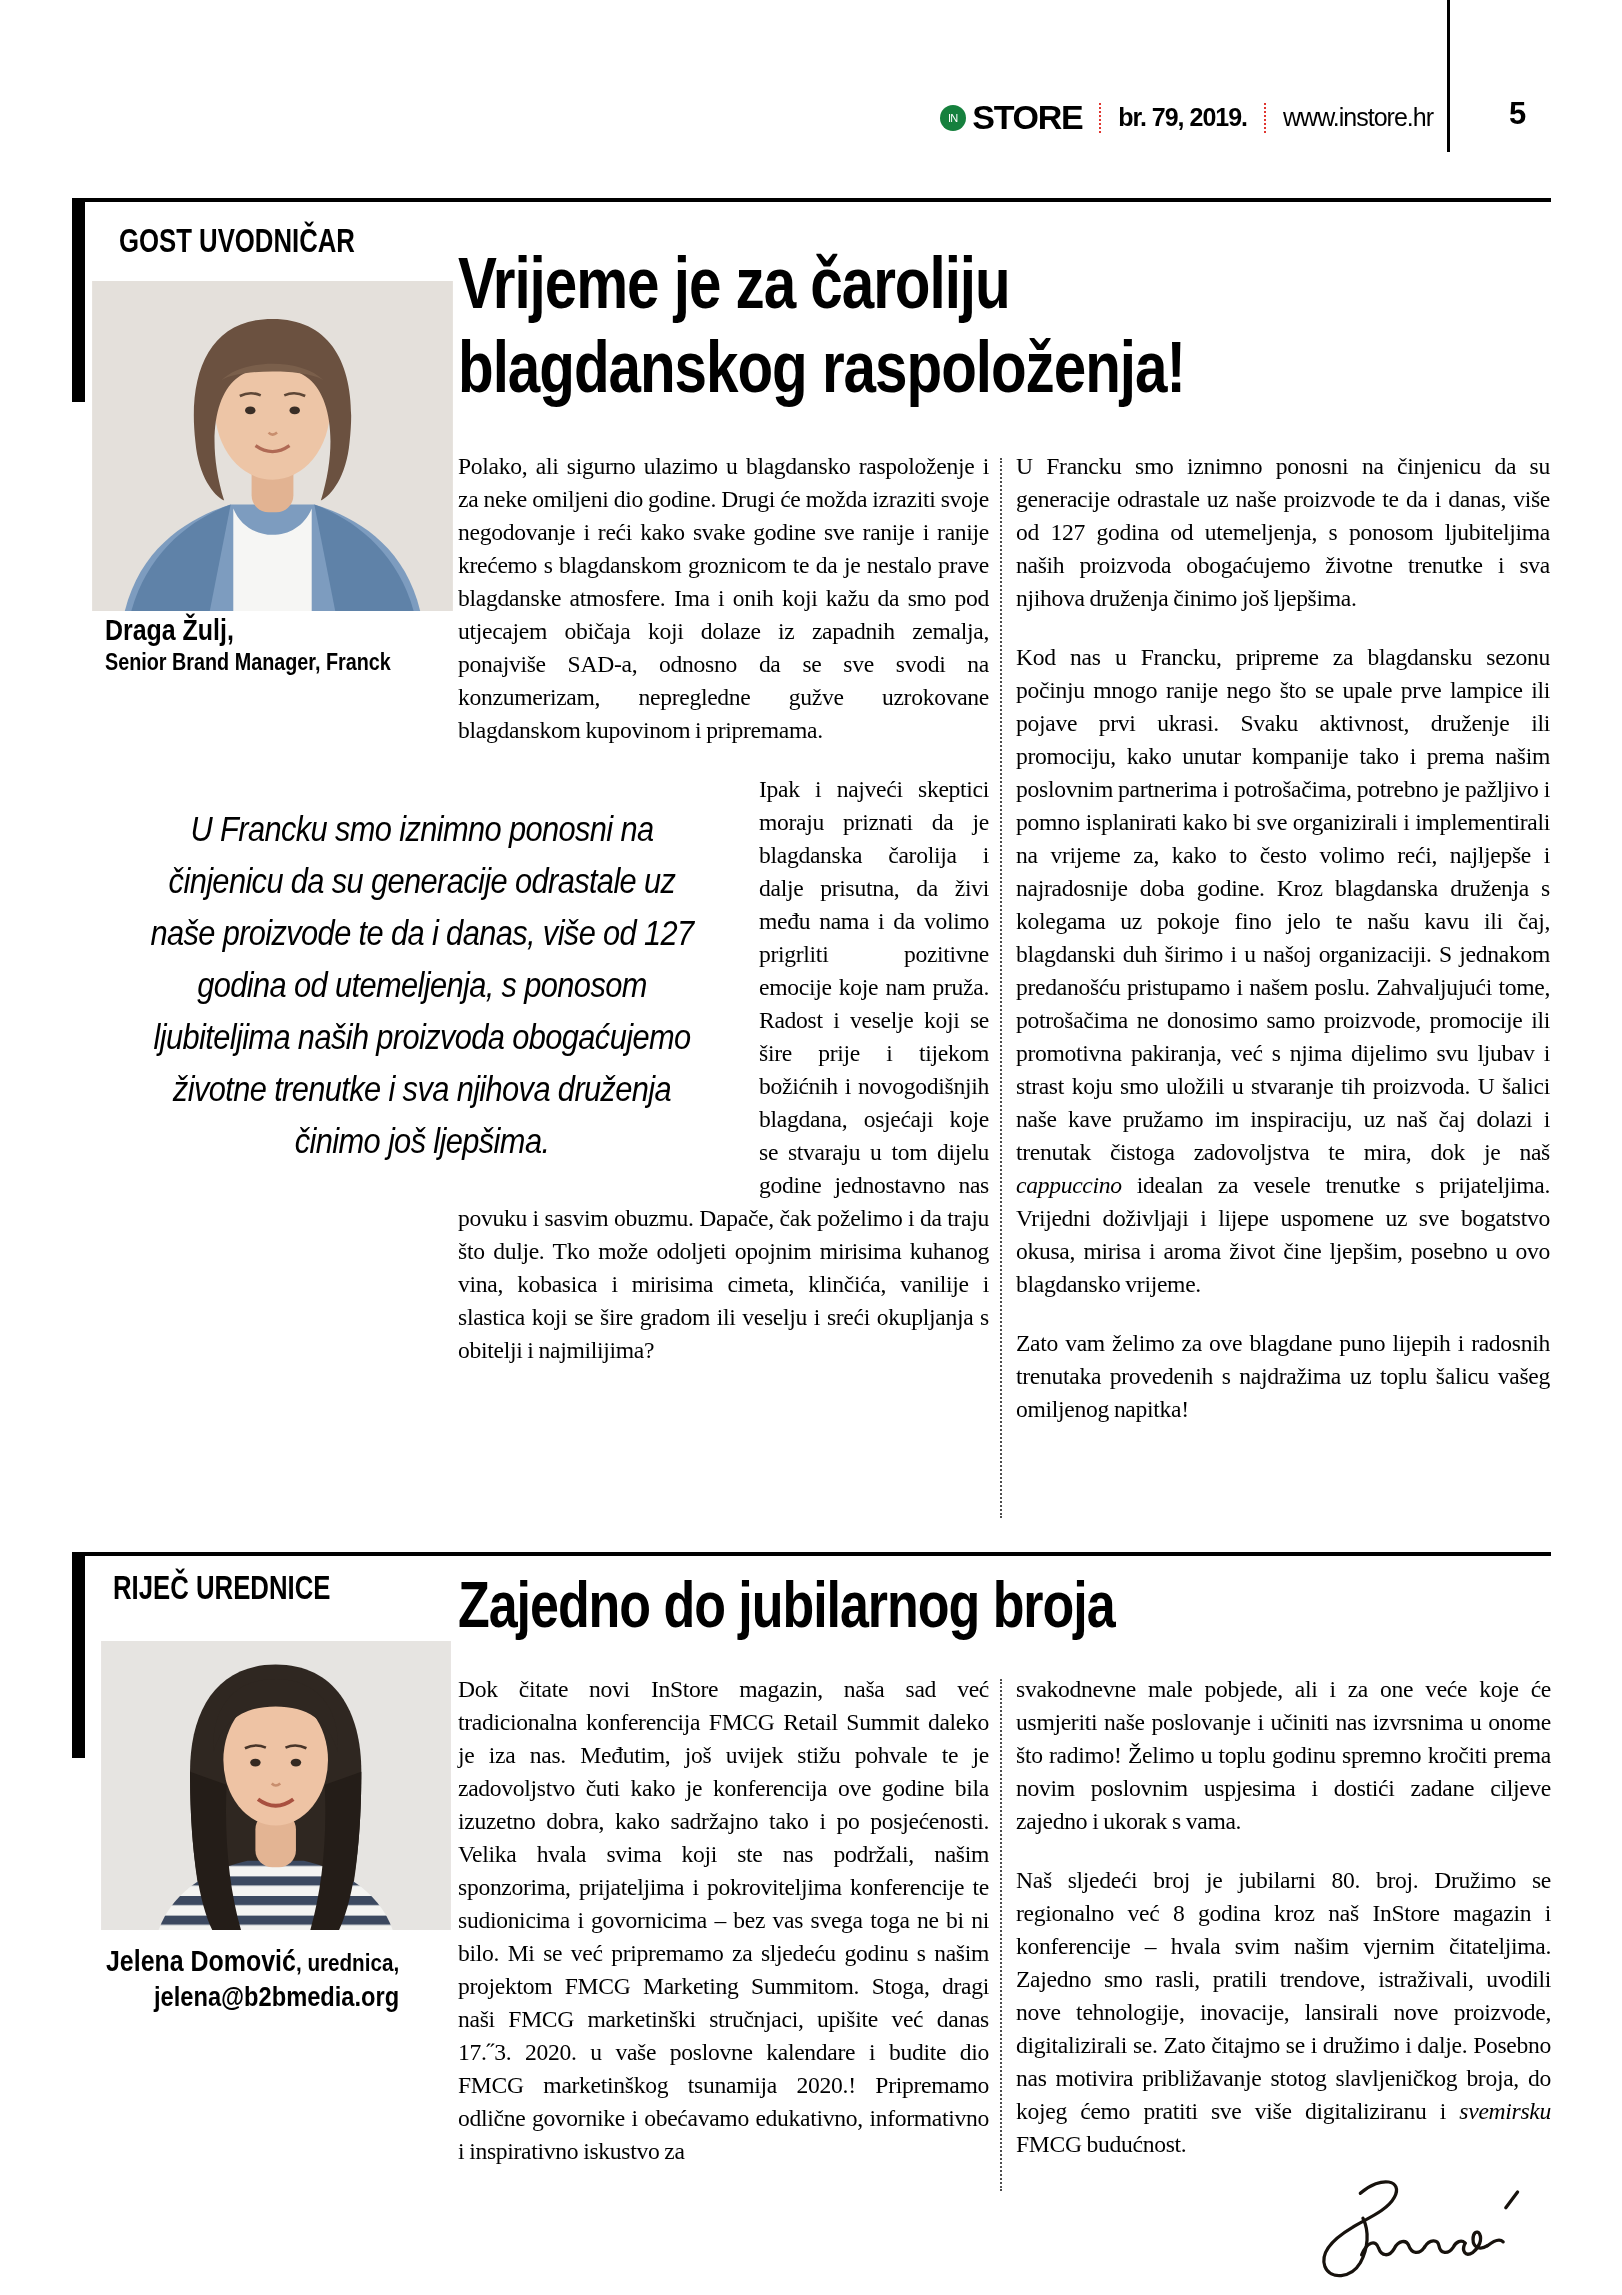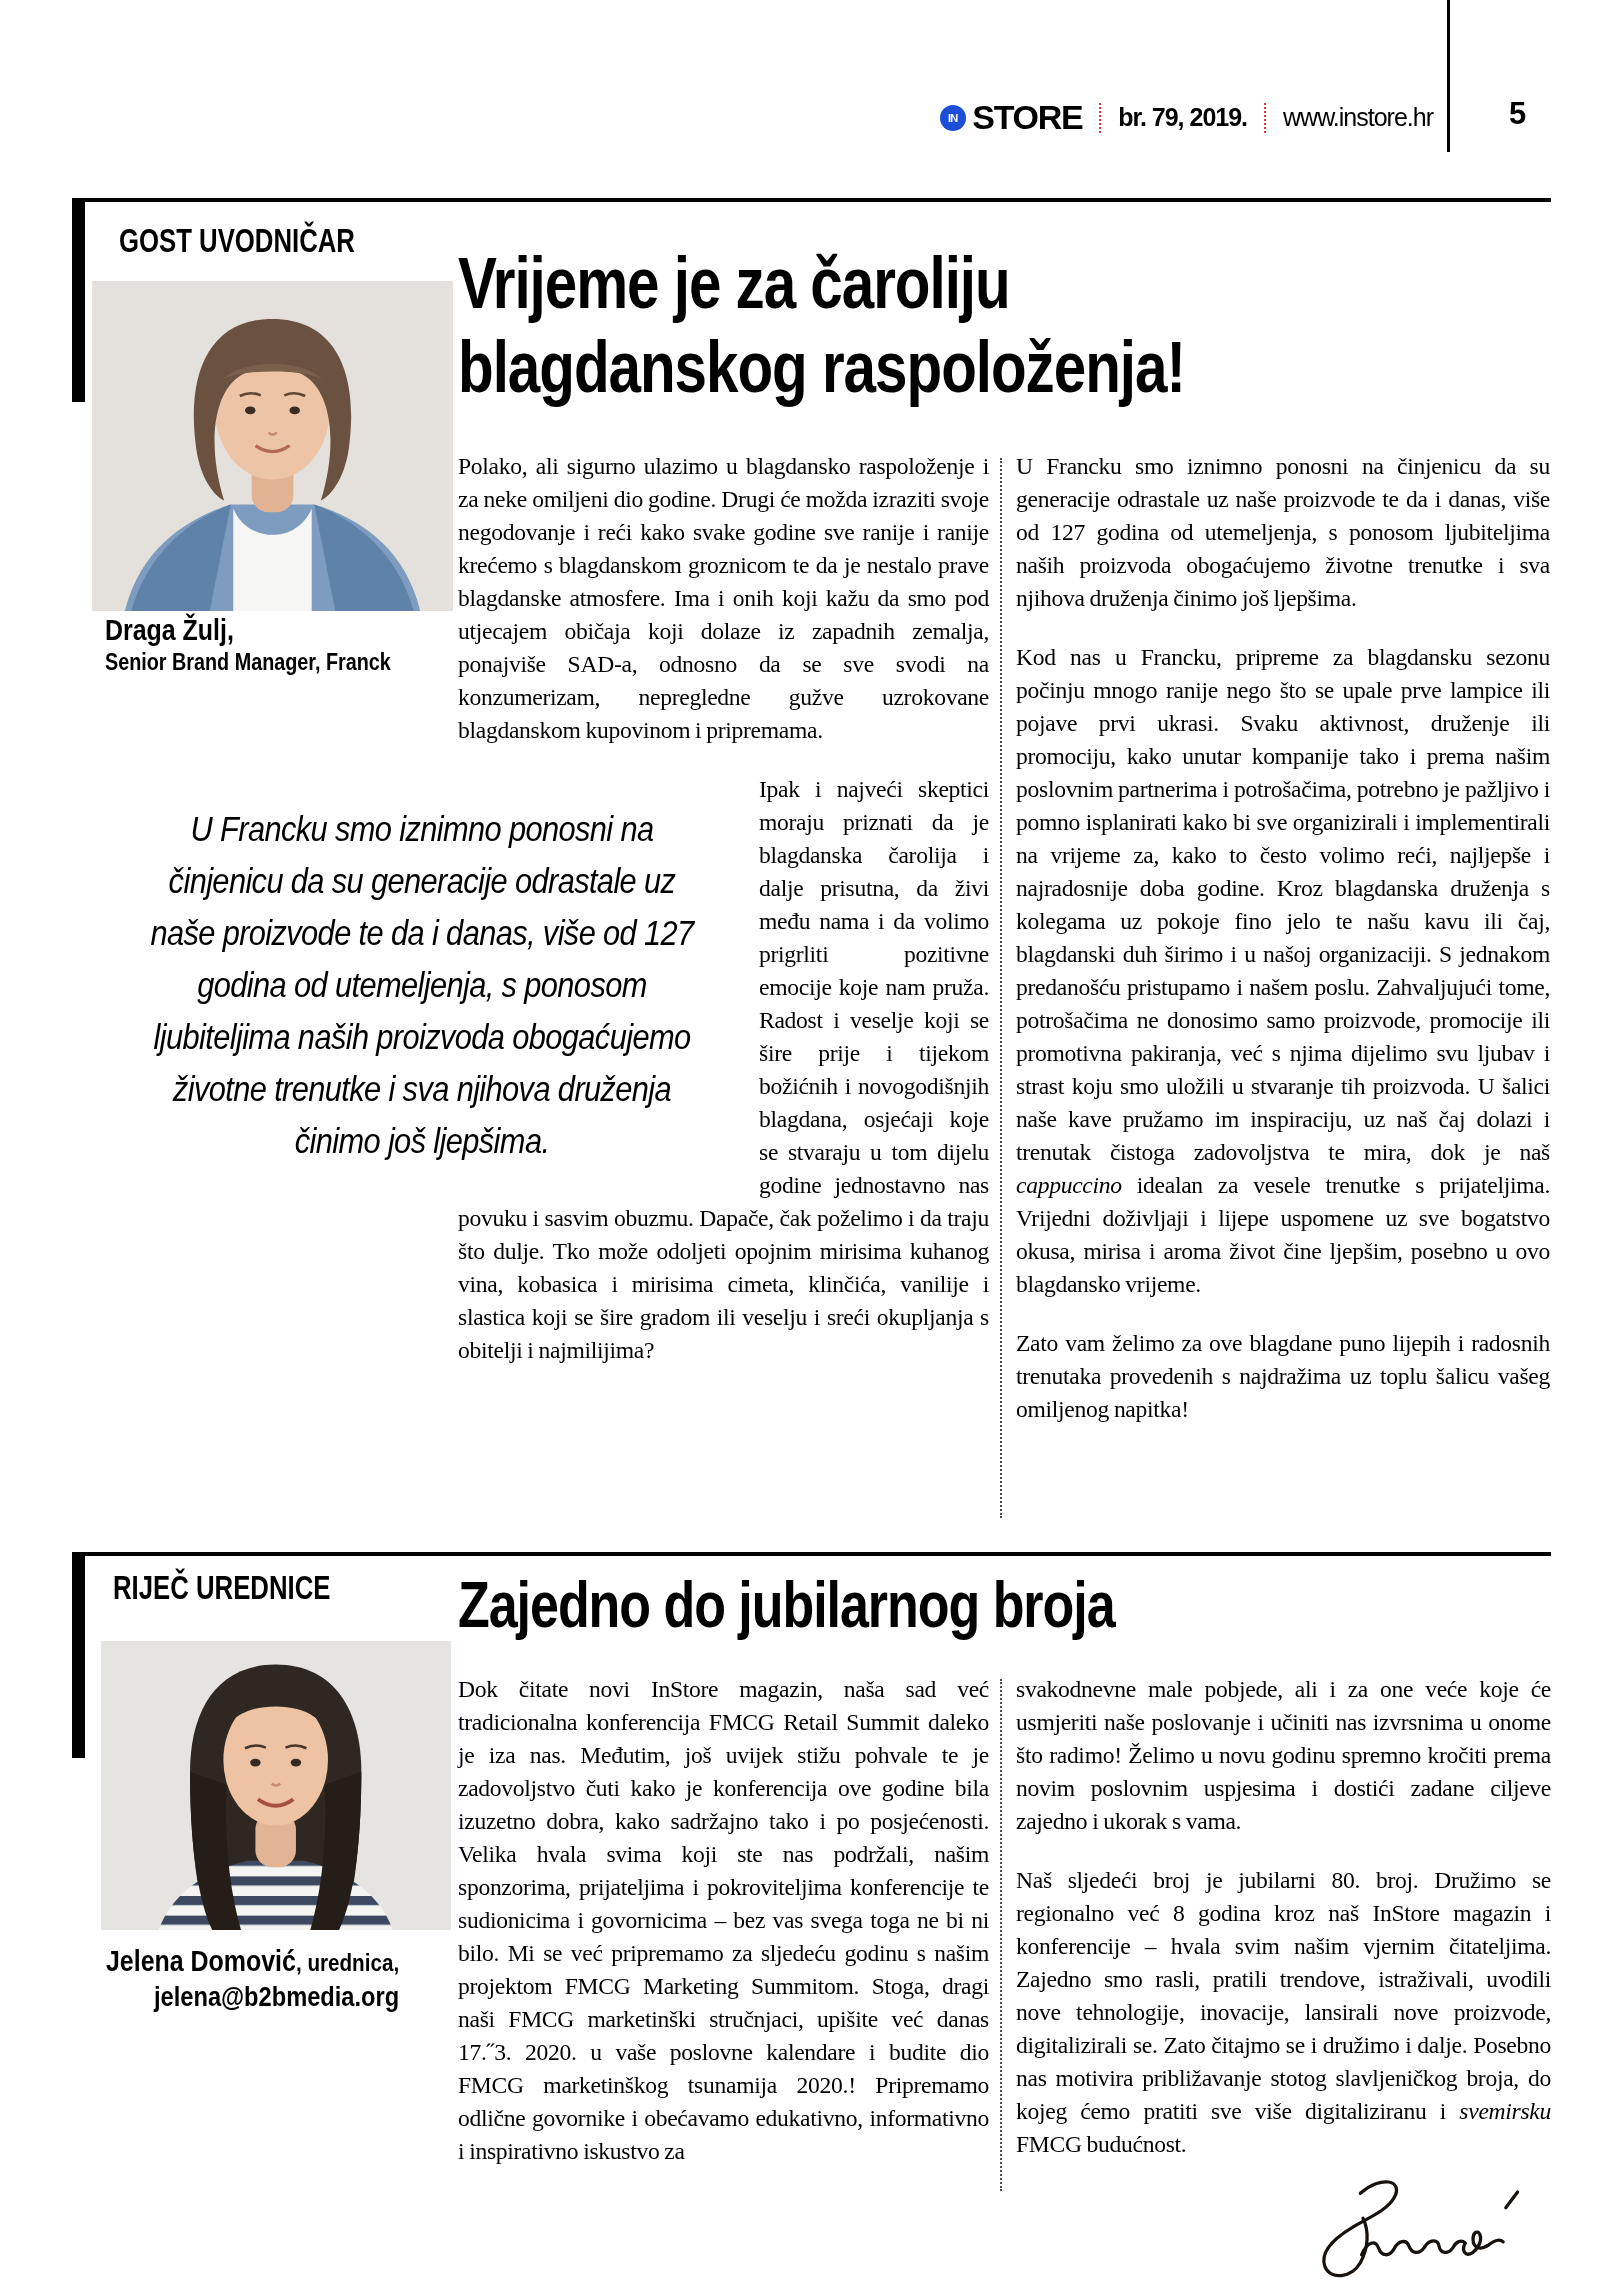--- a/index.html
+++ b/index.html
@@ -4,23 +4,23 @@
 <style>
   html,body{margin:0;padding:0;background:#ffffff;}
   .page{position:relative;width:1623px;height:2295px;background:#ffffff;overflow:hidden;
         font-family:"Liberation Serif",serif;color:#000;}
 
   
   .header-row{position:absolute;top:98px;left:903px;width:530px;height:39px;
               display:flex;align-items:center;justify-content:flex-end;gap:17px;
               font-family:"Liberation Sans",sans-serif;}
   .logo-wrap{display:flex;align-items:center;gap:6.5px;}
-  .logo-circle{width:26px;height:26px;border-radius:50%;background:#1d4ed8;color:#fff;
+  .logo-circle{width:26px;height:26px;border-radius:50%;background:#15803d;color:#fff;
                display:flex;align-items:center;justify-content:center;
-               font-weight:bold;font-size:11px;letter-spacing:-0.7px;}
+               font-weight:normal;font-size:11px;letter-spacing:-0.7px;}
   .logo-store{font-weight:bold;font-size:34px;letter-spacing:-1.3px;}
   .red-dots{height:30px;border-left:2.6px dotted #e0352f;}
   .issue{font-weight:bold;font-size:25px;letter-spacing:-1px;}
   .site{font-size:25px;letter-spacing:-1px;}
   .pagenum-divider{position:absolute;left:1447px;top:0;height:152px;border-left:3.9px solid #000;}
   .pagenum{position:absolute;left:1509px;top:96px;font-family:"Liberation Sans",sans-serif;
            font-weight:bold;font-size:31px;}
 
   
   .rule{position:absolute;left:72px;width:1479px;height:3.9px;background:#000;}
@@ -184,21 +184,21 @@
     <span>jelena@b2bmedia.org</span>
   </div>
 
   <div class="col" style="left:458px;top:1673px;width:531px;">
     <p>Dok čitate novi InStore magazin, naša sad već tradicionalna konferencija FMCG Retail Summit daleko je iza nas. Međutim, još uvijek stižu pohvale te je zadovoljstvo čuti kako je konferencija ove godine bila izuzetno dobra, kako sadržajno tako i po posjećenosti. Velika hvala svima koji ste nas podržali, našim sponzorima, prijateljima i pokroviteljima konferencije te sudionicima i govornicima – bez vas svega toga ne bi ni bilo. Mi se već pripremamo za sljedeću godinu s našim projektom FMCG Marketing Summitom. Stoga, dragi naši FMCG marketinški stručnjaci, upišite već danas 17.˝3. 2020. u vaše poslovne kalendare i budite dio FMCG marketinškog tsunamija 2020.! Pripremamo odlične govornike i obećavamo edukativno, informativno i inspirativno iskustvo za</p>
   </div>
 
   <div class="dotted-sep" style="left:1000px;top:1679px;height:512px;"></div>
 
   <div class="col" style="left:1016px;top:1673px;width:535px;">
-    <p>svakodnevne male pobjede, ali i za one veće koje će usmjeriti naše poslovanje i učiniti nas izvrsnima u onome što radimo! Želimo u novu godinu spremno kročiti prema novim poslovnim uspjesima i dostići zadane ciljeve zajedno i ukorak s vama.</p>
+    <p>svakodnevne male pobjede, ali i za one veće koje će usmjeriti naše poslovanje i učiniti nas izvrsnima u onome što radimo! Želimo u toplu godinu spremno kročiti prema novim poslovnim uspjesima i dostići zadane ciljeve zajedno i ukorak s vama.</p>
     <p>
       <span>Naš sljedeći broj je jubilarni 80. broj. Družimo se regionalno već 8 godina kroz naš InStore magazin i konferencije – hvala svim našim vjernim čitateljima. Zajedno smo rasli, pratili trendove, istraživali, uvodili nove tehnologije, inovacije, lansirali nove proizvode, digitalizirali se. Zato čitajmo se i družimo i dalje. Posebno nas motivira približavanje stotog slavljeničkog broja, do kojeg ćemo pratiti sve više digitaliziranu i </span><em class="soft">svemirsku</em><span> FMCG budućnost.</span>
     </p>
   </div>
 
   <div class="signature" style="left:1283px;top:2171px;width:249px;height:118px;">
     <svg width="249" height="118" viewBox="0 0 380 180">
       <g fill="none" stroke="#17120d" stroke-width="5" stroke-linecap="round">
         <path d="M118,34 C150,6 184,14 170,40 C158,62 124,74 106,86 C76,104 56,124 64,146 C72,166 104,164 118,140 C130,118 132,92 122,72"></path>
         <path d="M120,128 C128,108 142,104 146,118 C150,130 162,132 170,118 C176,106 188,104 192,114 C196,126 208,128 216,116"></path>

